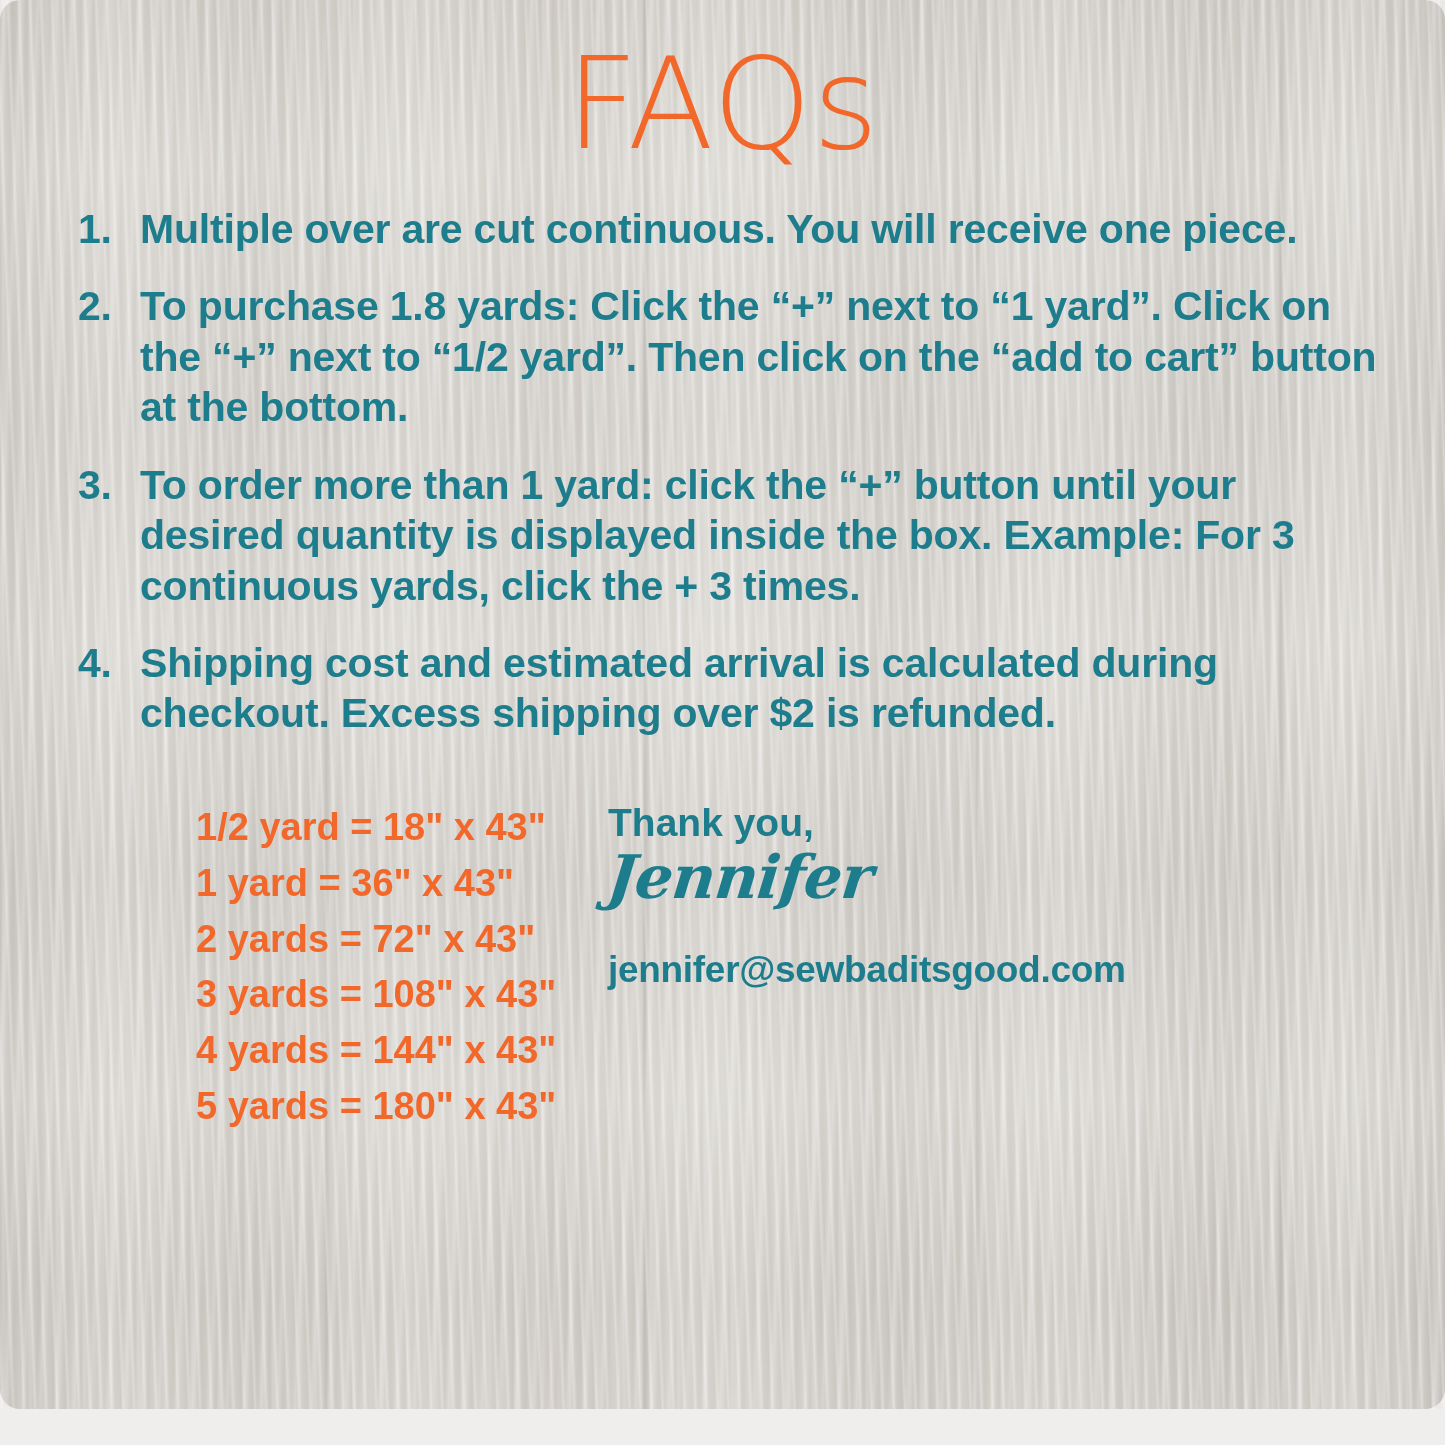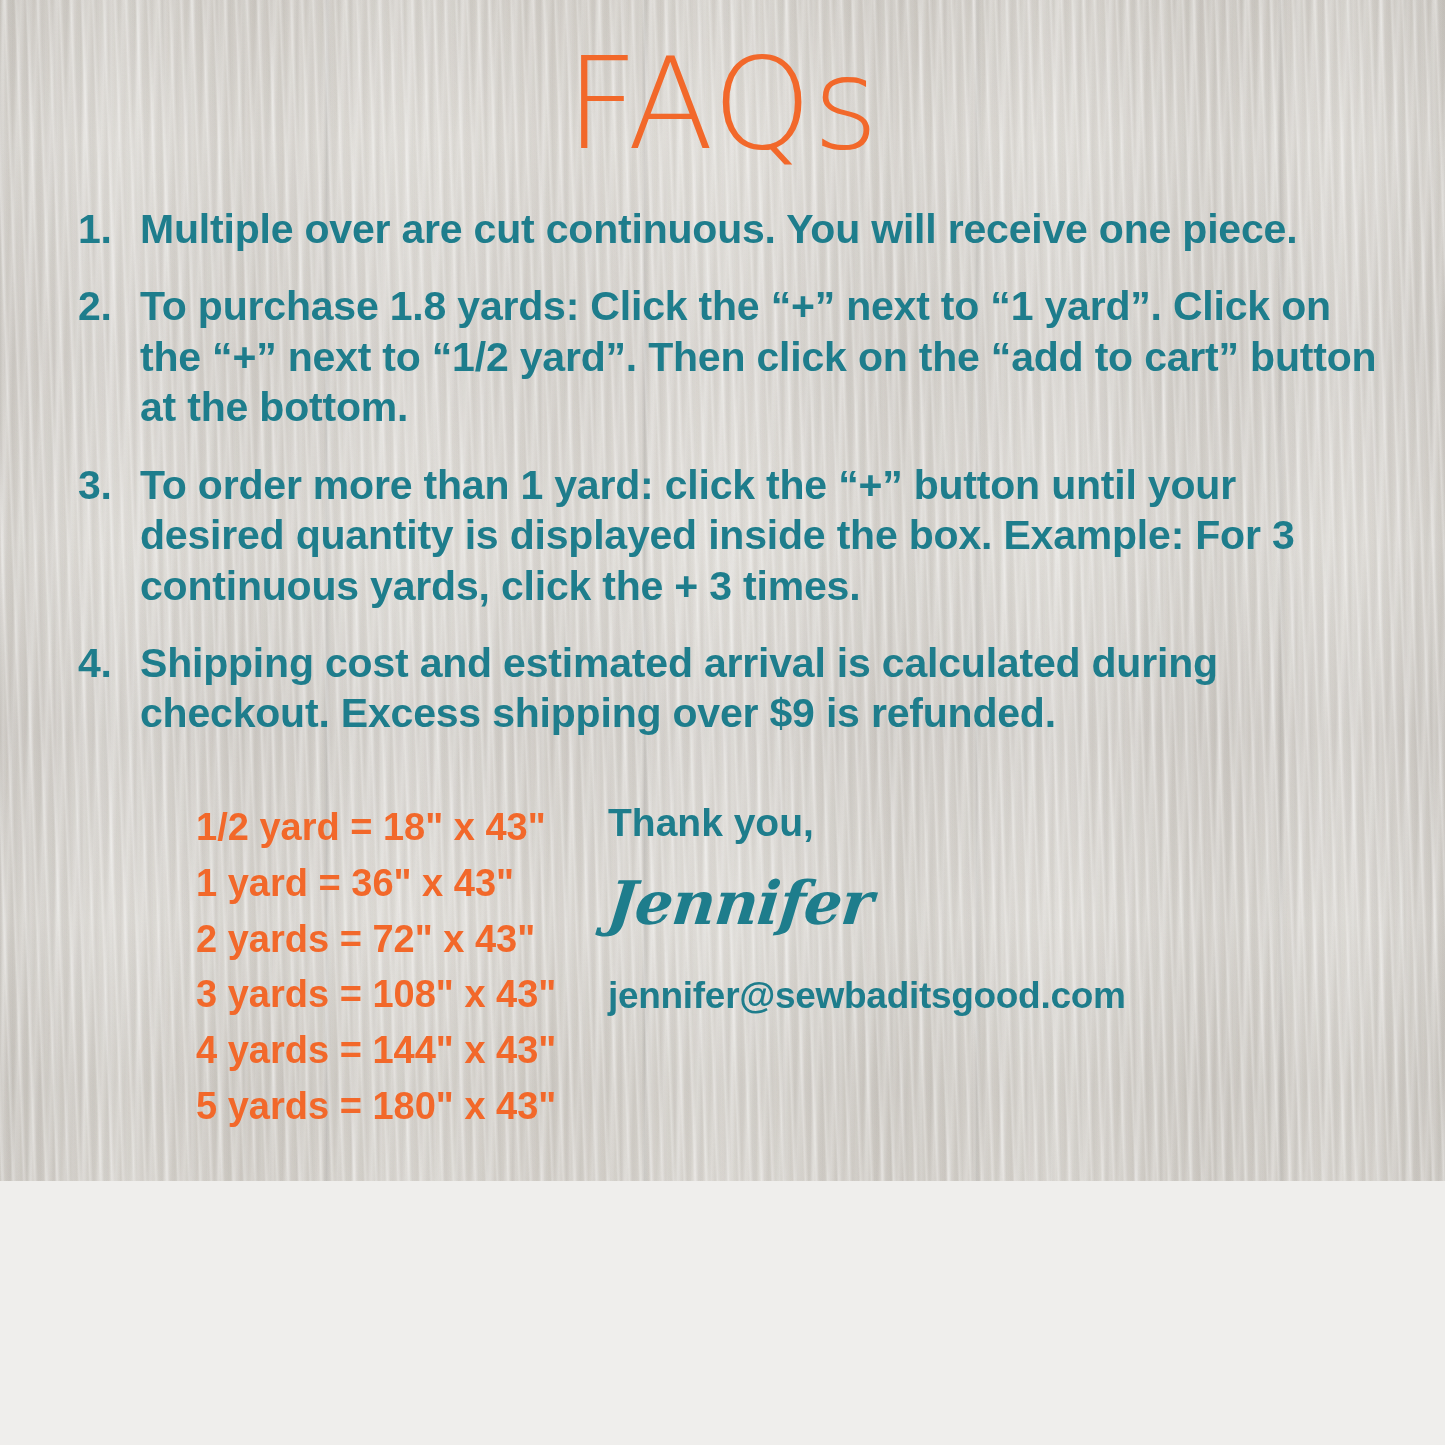--- a/index.html
+++ b/index.html
@@ -11,21 +11,21 @@
     height: 1445px;
     font-family: "Liberation Sans", sans-serif;
     background: #efeeec;
     overflow: hidden;
   }
 
   
   .page {
     position: relative;
     width: 1445px;
-    height: 1181px;
+    height: 1409px;
     box-sizing: border-box;
     background-color: #eeedeb;
     background-image:
       
       linear-gradient(90deg, rgba(150,148,145,0.00) 0%, rgba(150,148,145,0.00) 22.4%, rgba(140,138,135,0.30) 22.6%, rgba(150,148,145,0.00) 22.9%,
                              rgba(150,148,145,0.00) 44.4%, rgba(140,138,135,0.26) 44.6%, rgba(150,148,145,0.00) 44.9%,
                              rgba(150,148,145,0.00) 67.4%, rgba(140,138,135,0.24) 67.6%, rgba(150,148,145,0.00) 67.9%,
                              rgba(150,148,145,0.00) 88.4%, rgba(140,138,135,0.22) 88.6%, rgba(150,148,145,0.00) 88.9%,
                              rgba(150,148,145,0.00) 100%),
       
@@ -35,20 +35,21 @@
         rgba(214,212,208,0.30) 7px,
         rgba(255,255,255,0.00) 13px,
         rgba(236,234,231,0.40) 19px,
         rgba(255,255,255,0.00) 27px),
       
       linear-gradient(90deg, #e4e2df 0%, #f3f2f0 8%, #e9e7e4 17%, #f5f4f2 28%, #eceae7 38%,
                              #f6f5f3 50%, #e8e6e3 62%, #f4f3f1 73%, #e6e4e1 84%, #f2f1ef 93%, #e3e1de 100%),
       
       linear-gradient(180deg, #e8e6e3 0%, #f4f3f1 12%, #eceae8 30%, #f5f4f2 46%, #e9e7e5 62%, #f3f2f0 78%, #e6e4e1 92%, #eae8e5 100%);
     background-blend-mode: normal, soft-light, multiply, multiply;
+    border-radius: 20px;
   }
   .grain-overlay {
     position: absolute;
     inset: 0;
     pointer-events: none;
     background-image:
       repeating-linear-gradient(88deg, rgba(255,255,255,0.0) 0px, rgba(255,255,255,0.35) 2px, rgba(205,202,198,0.18) 5px, rgba(255,255,255,0.0) 11px),
       repeating-linear-gradient(92deg, rgba(255,255,255,0.0) 0px, rgba(255,255,255,0.28) 4px, rgba(210,207,203,0.12) 9px, rgba(255,255,255,0.0) 17px);
     opacity: .85;
   }
@@ -119,21 +120,20 @@
     font-weight: bold;
     line-height: 1.47;
     white-space: nowrap;
   }
 
   .thanks {
     color: #1e7d8c;
     font-size: 39px;
     font-weight: bold;
     line-height: 1.2;
-    margin-bottom: 26px;
   }
   .signature {
     color: #1e7d8c;
     font-family: "DejaVu Serif", serif;
     font-style: italic;
     font-weight: bold;
     font-size: 60px;
     line-height: 1;
     letter-spacing: -1px;
     margin-bottom: 38px;
@@ -166,21 +166,21 @@
       <li class="faq-item">
         <span class="faq-num">2.</span>
         <span class="faq-text">To purchase 1.8 yards: Click  the “+” next to “1 yard”.  Click on the “+” next to “1/2 yard”.  Then click on the “add to cart” button at the bottom.</span>
       </li>
       <li class="faq-item">
         <span class="faq-num">3.</span>
         <span class="faq-text">To order more than 1 yard:  click the “+” button until your desired quantity is displayed inside the box.  Example: For 3 continuous yards, click the + 3 times.</span>
       </li>
       <li class="faq-item">
         <span class="faq-num">4.</span>
-        <span class="faq-text">Shipping cost and estimated arrival is calculated during checkout. Excess shipping over $9 is refunded.</span>
+        <span class="faq-text">Shipping cost and estimated arrival is calculated during checkout. Excess shipping over $2 is refunded.</span>
       </li>
     </ol>
 
     <div class="lower">
 
       <div class="col-left">
         <div class="yard-line">1/2 yard = 18" x 43"</div>
         <div class="yard-line">1 yard = 36" x 43"</div>
         <div class="yard-line">2 yards = 72" x 43"</div>
         <div class="yard-line">3 yards = 108" x 43"</div>

